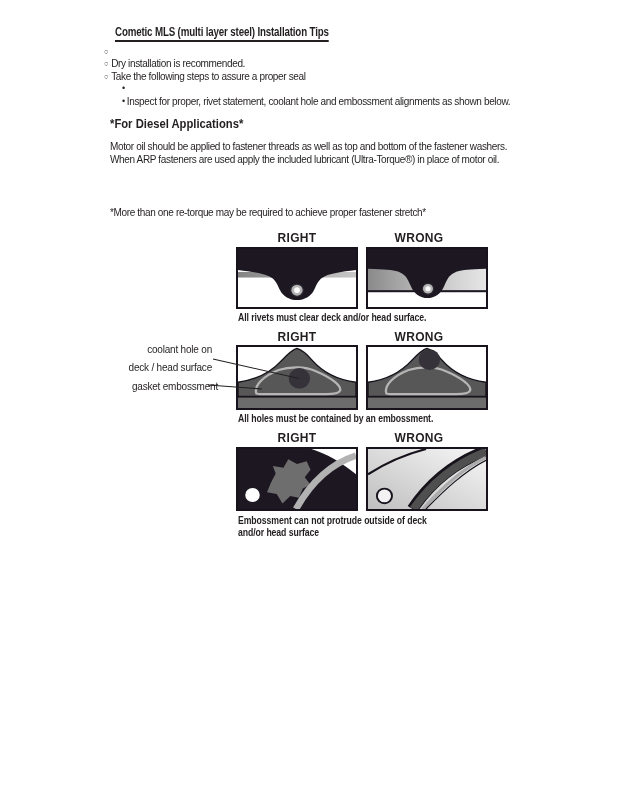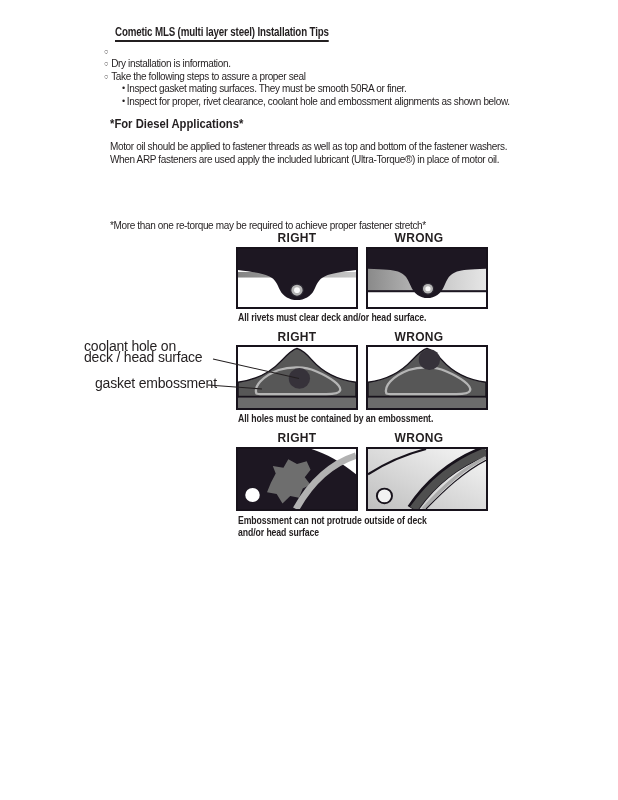--- a/index.html
+++ b/index.html
@@ -12,36 +12,36 @@
   .intro{position:absolute;left:104px;top:46px;font-size:10px;letter-spacing:-0.35px;}
   .b-row{display:flex;align-items:flex-start;height:12.4px;white-space:nowrap;}
   .b-row.sub{padding-left:18px;}
   .cmark{font-size:7.5px;line-height:12px;margin-right:3px;}
   .dmark{font-size:9px;line-height:11.5px;margin-right:2px;}
 
   .h2{position:absolute;left:110px;top:117px;font-size:12.5px;font-weight:700;transform:scaleX(0.9);transform-origin:left top;white-space:nowrap;}
   .para{position:absolute;left:110px;font-size:10px;line-height:13.2px;letter-spacing:-0.35px;white-space:pre-wrap;width:470px;}
   .p1{top:140px;}
   .p2{top:164px;}
-  .note{top:206px;margin-top:13px;}
+  .note{top:206px;}
 
   .lbl{position:absolute;width:122px;text-align:center;font-size:12px;font-weight:700;letter-spacing:0.3px;}
   .lbl.l{left:236px;} .lbl.r{left:358px;}
   .t1{top:231px;} .t2{top:330px;} .t3{top:431px;}
 
   .dbox{position:absolute;width:122px;border:2px solid #17121b;box-sizing:border-box;background:#fff;}
   .dbox svg{display:block;width:100%;height:100%;}
   .b1{top:247px;height:62px;} .b2{top:345px;height:65px;} .b3{top:447px;height:64px;}
   .bl{left:236px;} .br{left:366px;}
 
   .cap{position:absolute;left:238px;font-size:10px;font-weight:700;letter-spacing:-0.1px;line-height:12px;
        transform:scaleX(0.87);transform-origin:left top;white-space:pre-line;}
   .c1{top:312px;} .c2{top:413px;} .c3{top:515px;}
 
-  .ann{position:absolute;font-size:14px;letter-spacing:-0.2px;line-height:11px;text-align:left;white-space:pre-line;}
+  .ann{position:absolute;font-size:10px;letter-spacing:-0.2px;line-height:18px;text-align:right;white-space:pre-line;}
   .ann1{left:84px;top:341px;width:128px;}
   .ann2{left:95px;top:378px;width:123px;}
   .leaders{position:absolute;left:205px;top:340px;width:100px;height:55px;pointer-events:none;}
 
   .warranty{position:absolute;left:104px;top:574px;width:430px;font-size:6.2px;line-height:7.2px;letter-spacing:-0.15px;}
   .warranty .wh{font-weight:700;font-size:6.4px;margin-bottom:7px;}
   .warranty .wp{margin-bottom:6.3px;white-space:pre-wrap;}
 
   .code{position:absolute;left:389px;top:760px;font-size:13px;color:#2f2b2d;letter-spacing:0.2px;}
 </style>
@@ -51,33 +51,32 @@
 <div class="sheet">
 
   <div class="title">Cometic MLS (multi layer steel) Installation Tips</div>
 
   <div class="intro">
     <div class="b-row">
       <span class="cmark">○</span>
     </div>
     <div class="b-row">
       <span class="cmark">○</span>
-      <span>Dry installation is information.</span>
+      <span>Dry installation is recommended.</span>
     </div>
     <div class="b-row">
       <span class="cmark">○</span>
       <span>Take the following steps to assure a proper seal</span>
     </div>
     <div class="b-row sub">
       <span class="dmark">•</span>
-      <span>Inspect gasket mating surfaces.  They must be smooth 50RA or finer.</span>
     </div>
     <div class="b-row sub">
       <span class="dmark">•</span>
-      <span>Inspect for proper, rivet clearance, coolant hole and embossment alignments as shown below.</span>
+      <span>Inspect for proper, rivet statement, coolant hole and embossment alignments as shown below.</span>
     </div>
   </div>
 
   <div class="h2">*For Diesel Applications*</div>
   <div class="para p1">Motor oil should be applied to fastener threads as well as top and bottom of the fastener washers.
 When ARP fasteners are used apply the included lubricant (Ultra-Torque®) in place of motor oil.</div>
   <div class="para note">*More than one re-torque may be required to achieve proper fastener stretch*</div>
 
   <div class="lbl l t1">RIGHT</div>
   <div class="lbl r t1">WRONG</div>

